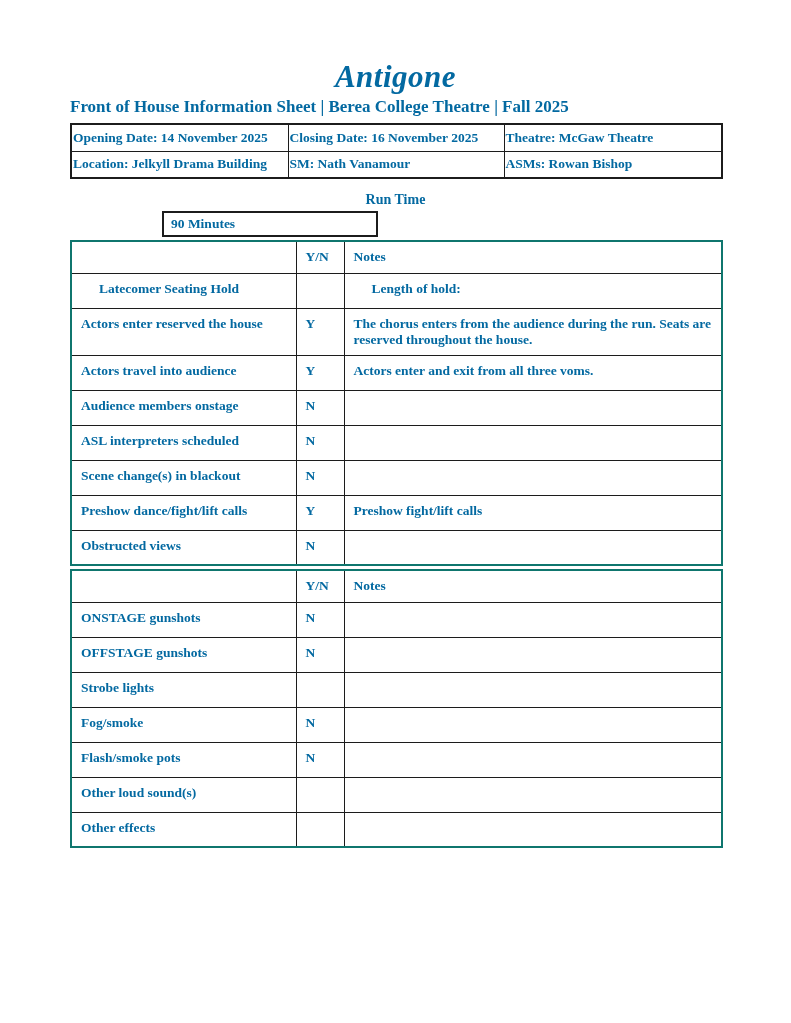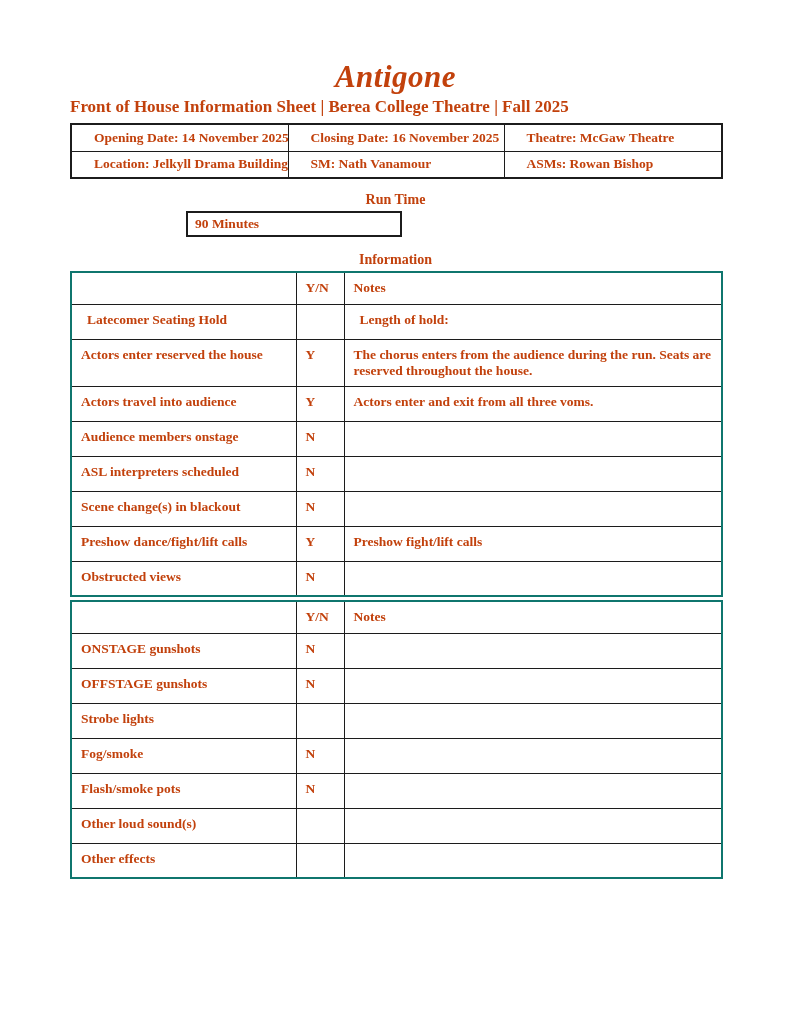--- a/index.html
+++ b/index.html
@@ -3,21 +3,21 @@
 <meta charset="utf-8">
 <style>
   * { box-sizing: border-box; margin: 0; padding: 0; }
   html, body { background: #e8e8e8; }
   .page {
     width: 791px;
     height: 1023px;
     background: #ffffff;
     position: relative;
     font-family: "Liberation Serif", serif;
-    color: #c2410c;
+    color: #0369a1;
     margin: 0 auto;
     overflow: hidden;
   }
   .content { width: 651px; margin-left: 70px; }
 
   .title {
     text-align: center;
     font-size: 31px;
     font-weight: 700;
     font-style: italic;
@@ -30,39 +30,39 @@
     font-weight: 700;
     margin-top: 2px;
   }
 
   table { border-collapse: collapse; table-layout: fixed; width: 651px; }
 
   .prod-table { margin-top: 6px; border: 2px solid #1c1c1c; }
   .prod-table td {
     border: 1px solid #1c1c1c;
     height: 27px;
-    padding: 2px 6px 2px 22px;
+    padding: 2px 6px 2px 1px;
     font-size: 13.5px;
     font-weight: 600;
     vertical-align: middle;
     overflow: hidden;
     white-space: nowrap;
   }
 
   .section-heading {
     text-align: center;
     font-size: 14px;
     font-weight: 700;
   }
   .runtime-heading { margin-top: 13px; }
   .runtime-box {
     width: 216px;
     height: 26px;
     border: 2px solid #1c1c1c;
-    margin-left: 116px;
+    margin-left: 92px;
     margin-top: 3px;
     display: flex;
     align-items: center;
     padding-left: 7px;
     font-size: 13.5px;
     font-weight: 600;
   }
   .info-heading { margin-top: 15px; }
   .effects-heading { margin-top: 13px; }
 
@@ -72,21 +72,21 @@
     vertical-align: top;
     font-size: 13.5px;
     font-weight: 600;
     padding: 7px 8px 2px 9px;
     line-height: 1.22;
     overflow: hidden;
   }
   .grid-table tr.hdr td { height: 32px; }
   .grid-table tr.r td   { height: 35px; }
   .grid-table tr.tall td{ height: 47px; }
-  .grid-table td.indent { padding-left: 15px; }
+  .grid-table td.indent { padding-left: 27px; }
 </style>
 </head>
 <body>
 
 <div class="page">
   <div class="content">
 
     <div class="title">Antigone</div>
     <div class="subtitle">Front of House Information Sheet | Berea College Theatre | Fall 2025</div>
 
@@ -108,21 +108,20 @@
           <td>ASMs: Rowan Bishop</td>
         </tr>
       </tbody>
     </table>
 
     <div class="section-heading runtime-heading">Run Time</div>
     <div class="runtime-box">
       <span>90 Minutes</span>
     </div>
 
-    <div class="section-heading info-heading">Information</div>
     <table class="grid-table">
       <colgroup>
           <col style="width:225px">
           <col style="width:48px">
           <col style="width:378px">
         </colgroup>
       <tbody>
         <tr class="hdr">
           <td></td>
           <td>Y/N</td>

